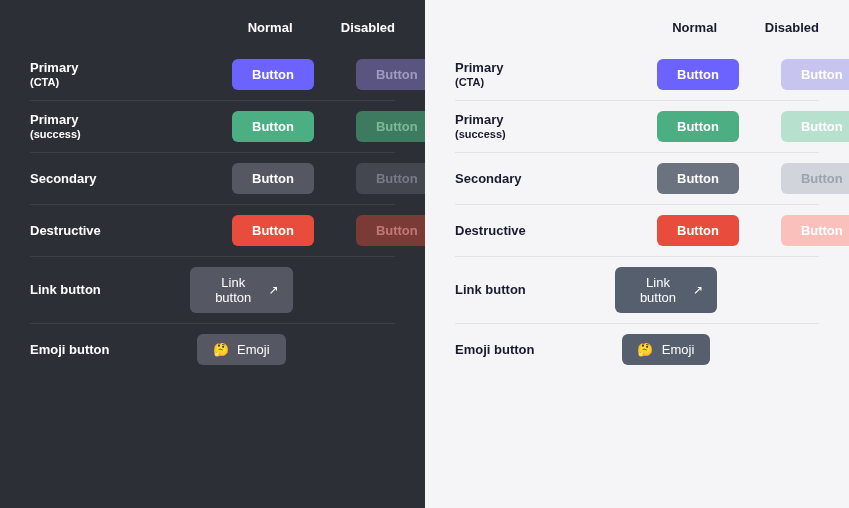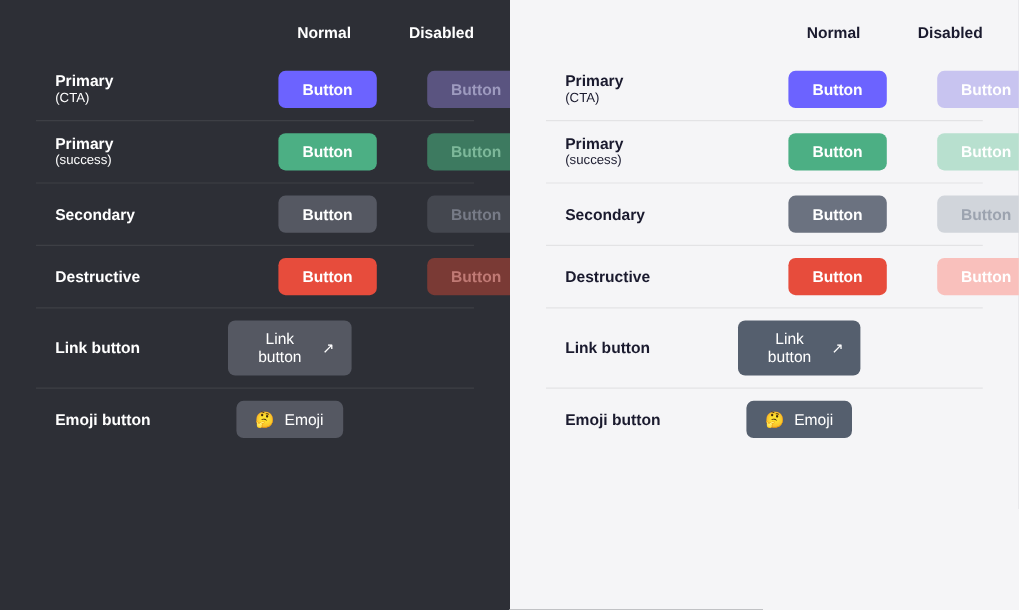--- a/index.html
+++ b/index.html
@@ -49,25 +49,24 @@
       display: grid;
       grid-template-columns: 160px 1fr 1fr;
       align-items: center;
       padding: 10px 0;
     }
 
     .row-label {
       font-size: 13px;
       font-weight: 700;
       line-height: 1.2;
-      margin-left: 16px;
     }
 
     .row-label .sub {
-      font-weight: 400;
+      font-weight: 700;
       font-size: 11px;
       display: block;
     }
 
     .dark-label { color: #ffffff; }
     .light-label { color: #1a1a2e; }
 
     .btn-cell {
       display: flex;
       justify-content: center;

